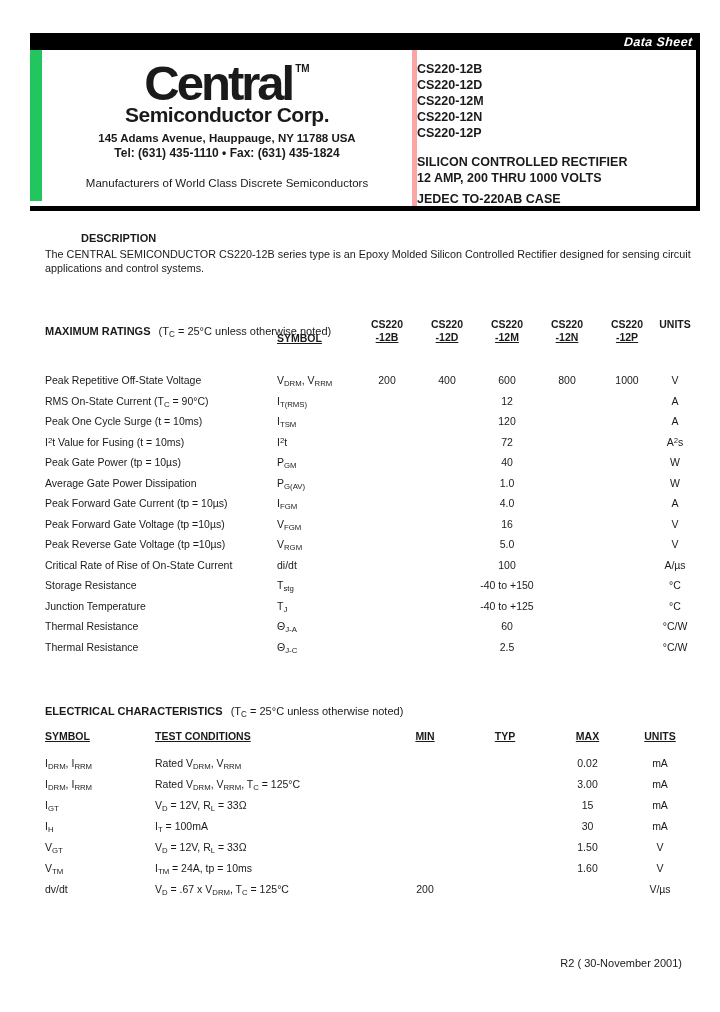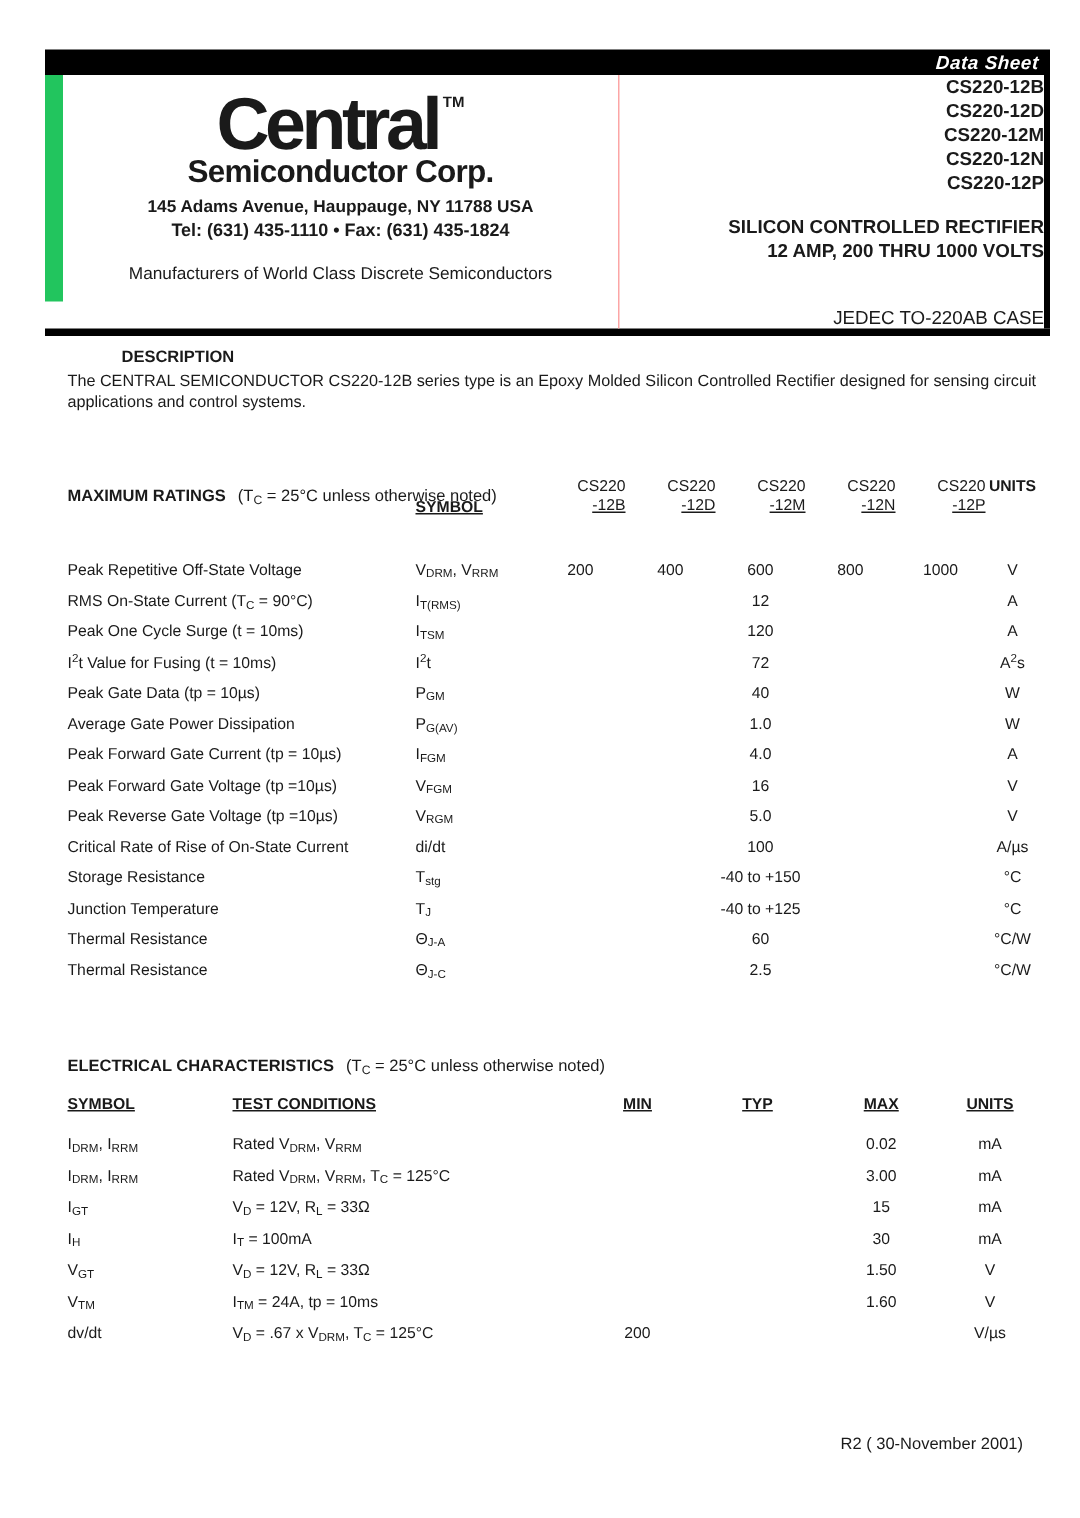--- a/index.html
+++ b/index.html
@@ -16,42 +16,42 @@
   .hdr-bar { height:17px; background:#000; display:flex; justify-content:flex-end; align-items:center; }
   .ds-label { color:#fff; font-weight:bold; font-style:italic; font-size:12.5px; padding-right:7px; letter-spacing:.4px; transform:skewX(-4deg); }
   .hdr-body { display:flex; border-bottom:5px solid #000; }
   .logo-cell { width:382px; border-left:12px solid #22c55e; height:151px; text-align:center; padding-top:11px; }
   .logo-brand { font-size:49px; font-weight:bold; letter-spacing:-3px; line-height:0.92; white-space:nowrap; }
   .logo-brand sup { font-size:10px; letter-spacing:0; vertical-align:28px; margin-left:3px; }
   .logo-subtitle { font-size:21px; font-weight:bold; letter-spacing:-0.5px; margin-top:-3px; }
   .addr { font-size:11.5px; font-weight:bold; margin-top:5px; }
   .telfax { font-size:12px; font-weight:bold; margin-top:2px; }
   .tagline { font-size:11.5px; margin-top:17px; }
-  .parts-cell { flex:1; border-left:1px solid #fca5a5; border-right:4px solid #000; text-align:right; }
+  .parts-cell { flex:1; border-left:5px solid #fca5a5; border-right:4px solid #000; text-align:left; padding-top:11px; }
   .part-num { font-size:12.5px; font-weight:bold; line-height:16px; }
   .devline { font-size:12.5px; font-weight:bold; line-height:16px; }
   .dev-group { margin-top:13px; }
-  .case-line { font-size:12.5px; font-weight:normal; margin-top:30px; }
+  .case-line { font-size:12.5px; font-weight:bold; margin-top:6px; }
 
   
   .desc { position:absolute; left:45px; top:232px; width:657px; }
   .sec-heading { font-size:11px; font-weight:bold;padding-left:36px; }
   .desc-body { font-size:10.8px; line-height:14px; margin-top:3px; }
 
   
   .mr-heading { position:absolute; left:45px; top:285px; font-size:11px;margin-top:40px; }
   .ec-heading { position:absolute; left:45px; top:705px; font-size:11px; }
   .h-bold { font-weight:bold; }
   .h-cond { font-weight:normal; margin-left:5px; }
 
   
   .mr { position:absolute; left:45px; top:318px; width:648px; font-size:10.5px; }
   .mr-grid { display:grid; grid-template-columns:232px 80px repeat(5,60px) 36px; }
   .mr-headrow .sym-h { font-weight:bold; text-decoration:underline; align-self:end; }
-  .dev { text-align:right; font-weight:normal; line-height:13px; }
+  .dev { text-align:center; font-weight:bold; line-height:13px; }
   .dev .ul { text-decoration:underline; }
   .units-h { font-weight:bold; text-align:center; align-self:start; }
   .mr-body { margin-top:26px; }
   .mr-row { display:grid; grid-template-columns:232px 80px repeat(5,60px) 36px; height:20.5px; align-items:center; }
   .c.val { text-align:center; }
   .c.unit { text-align:center; }
   .span5 { grid-column:3 / 8; }
 
   
   .ec { position:absolute; left:45px; top:730px; width:645px; font-size:10.5px; }
@@ -144,21 +144,21 @@
           <div class="c val span5">120</div>
           <div class="c unit">A</div>
         </div>
         <div class="mr-row">
           <div class="c param">I<sup>2</sup>t Value for Fusing (t = 10ms)</div>
           <div class="c sym">I<sup>2</sup>t</div>
           <div class="c val span5">72</div>
           <div class="c unit">A<sup>2</sup>s</div>
         </div>
         <div class="mr-row">
-          <div class="c param">Peak Gate Data (tp = 10µs)</div>
+          <div class="c param">Peak Gate Power (tp = 10µs)</div>
           <div class="c sym">P<sub>GM</sub></div>
           <div class="c val span5">40</div>
           <div class="c unit">W</div>
         </div>
         <div class="mr-row">
           <div class="c param">Average Gate Power Dissipation</div>
           <div class="c sym">P<sub>G(AV)</sub></div>
           <div class="c val span5">1.0</div>
           <div class="c unit">W</div>
         </div>

